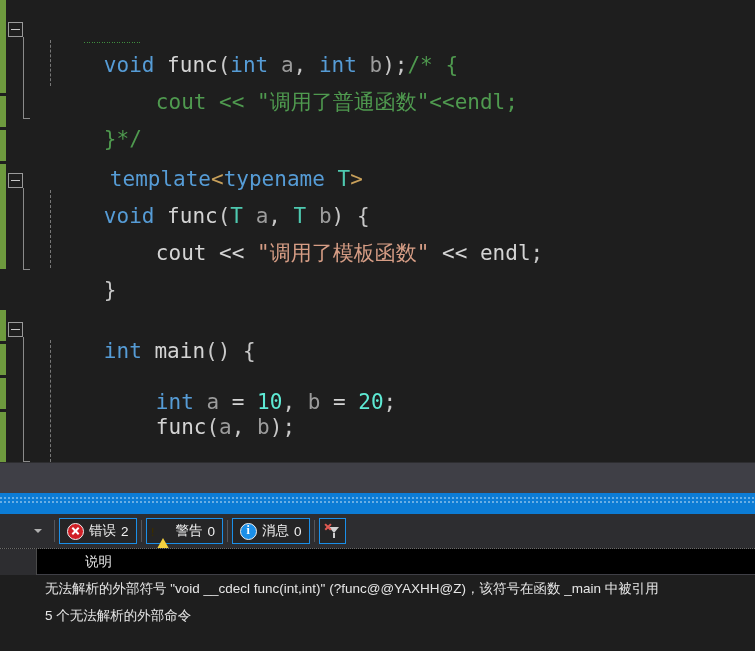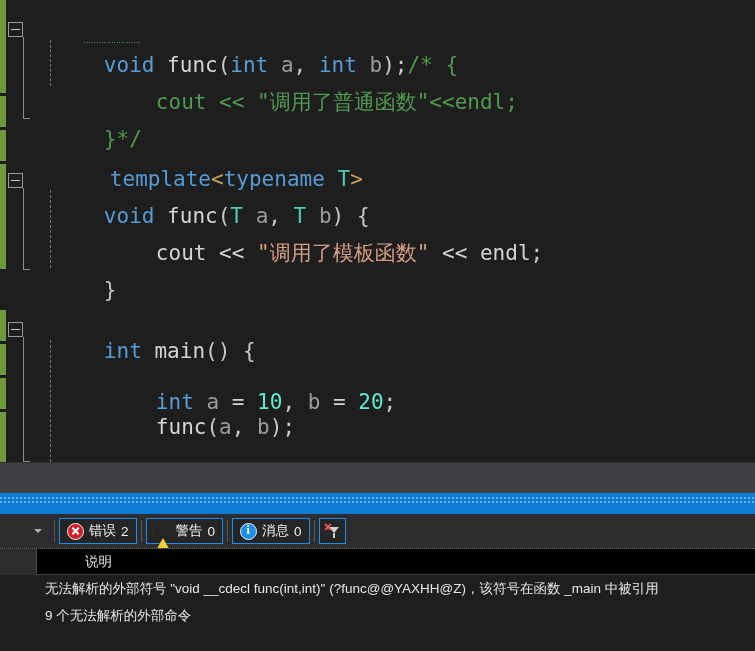--- a/index.html
+++ b/index.html
@@ -364,15 +364,15 @@
     <div class="elist-col">说明</div>
   </div>
 
   <div class="elist-row">
     <div class="cellgut"></div>
     <div class="cell">无法解析的外部符号 "void __cdecl func(int,int)" (?func@@YAXHH@Z)，该符号在函数 _main 中被引用</div>
   </div>
 
   <div class="elist-row">
     <div class="cellgut"></div>
-    <div class="cell">9 个无法解析的外部命令</div>
+    <div class="cell">5 个无法解析的外部命令</div>
   </div>
 </div>
 
 </body></html>

